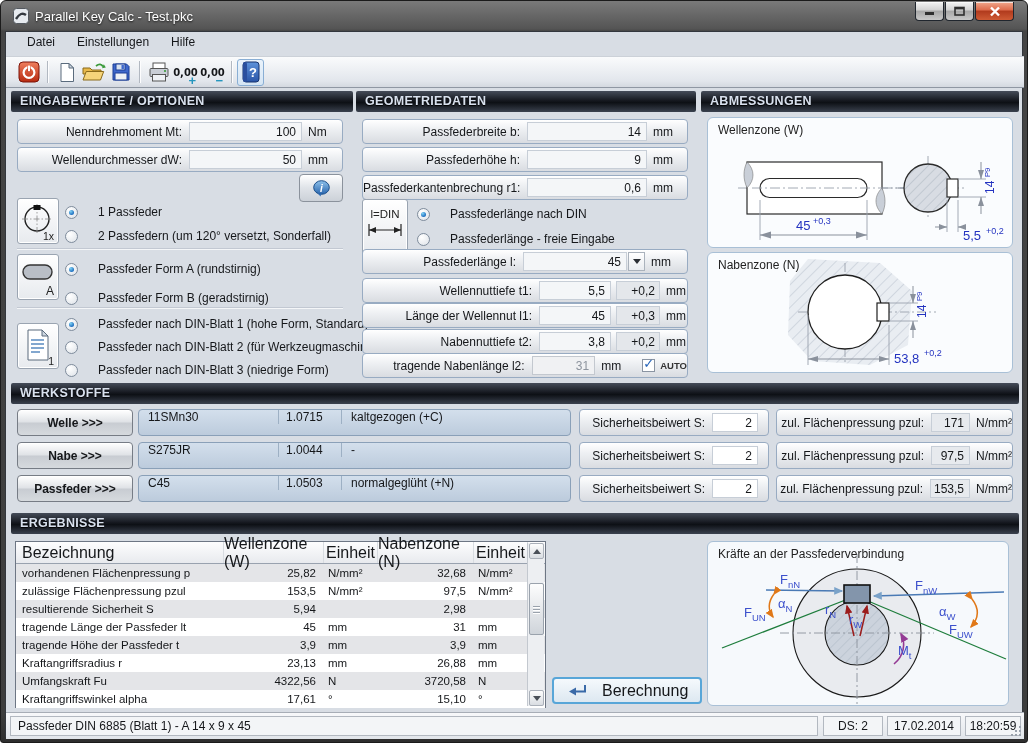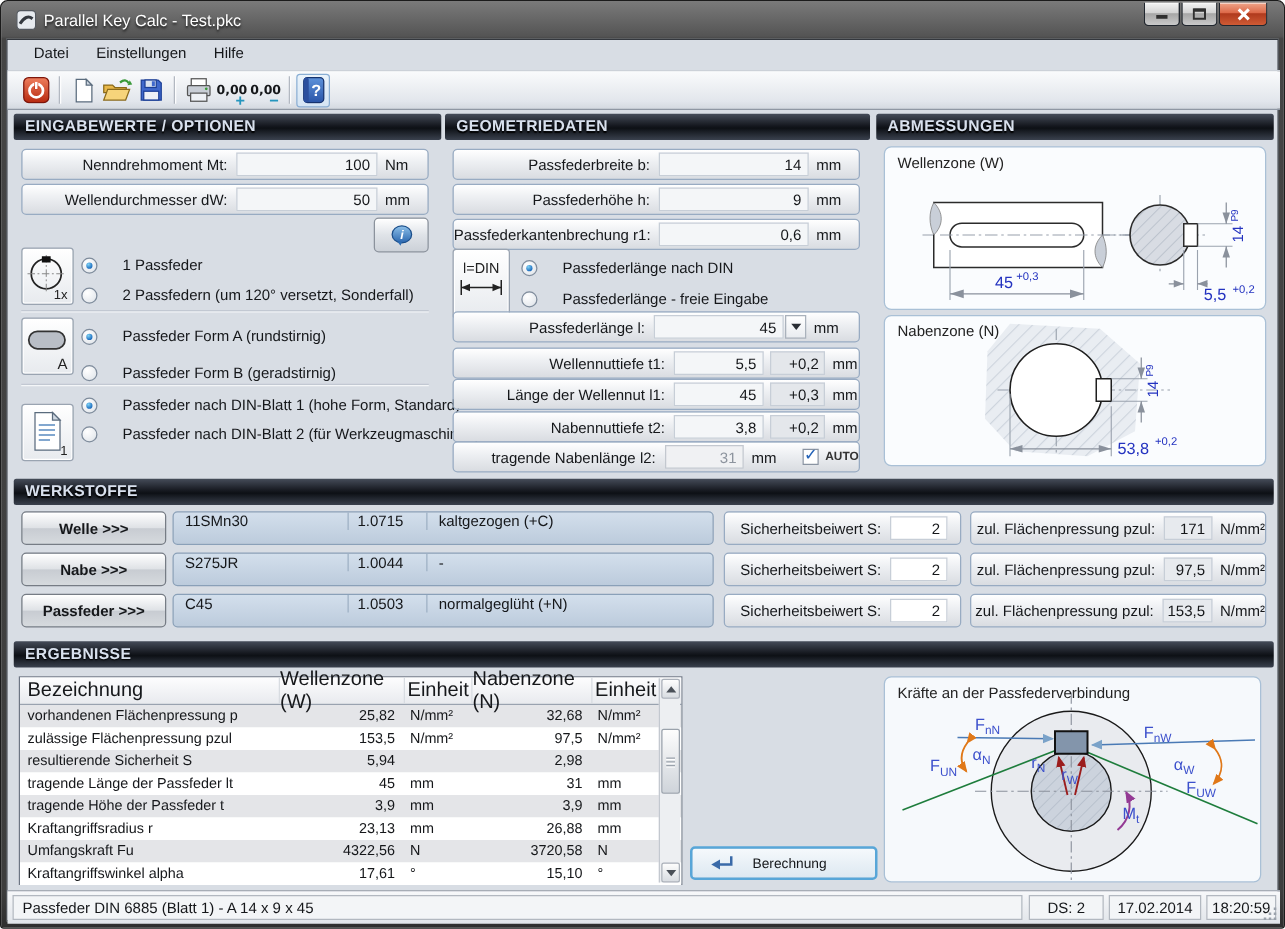--- a/index.html
+++ b/index.html
@@ -79,21 +79,21 @@
   .c3{width:54px;display:flex;align-items:center;padding-left:4px}
   .c4{width:96px;display:flex;align-items:center;justify-content:flex-end;padding-right:8px}
   .c5{width:54px;display:flex;align-items:center;padding-left:4px}
   .vscroll{position:absolute;top:1px;bottom:1px;right:1px;width:17px;background:#edeff2;border-left:1px solid #c3c8cf}
   .sarrow{position:absolute;left:1px;width:15px;height:16px;background:linear-gradient(180deg,#fdfdfd,#d9dde2);border:1px solid #aab0b9;border-radius:2px;display:flex;align-items:center;justify-content:center}
   .sthumb{position:absolute;left:1px;top:40px;width:15px;height:52px;background:linear-gradient(180deg,#fdfdfd,#cfd4da);border:1px solid #9aa2ac;border-radius:2px}
   .sthumb::after{content:"";position:absolute;left:3px;right:3px;top:22px;height:1px;background:#9aa2ac;box-shadow:0 3px 0 #9aa2ac,0 6px 0 #9aa2ac,0 1px 0 #fff,0 4px 0 #fff,0 7px 0 #fff}
   .tri-up{width:0;height:0;border-left:4px solid transparent;border-right:4px solid transparent;border-bottom:5px solid #4a5058}
   .tri-dn{width:0;height:0;border-left:4px solid transparent;border-right:4px solid transparent;border-top:5px solid #4a5058}
   .calc-btn{position:absolute;left:551px;top:676px;width:150px;height:27px;border:2px solid #58a6d8;border-radius:4px;
-    background:linear-gradient(180deg,#f5f9fc,#dde8f1);display:flex;align-items:center;font-size:11px}
+    background:linear-gradient(180deg,#f5f9fc,#dde8f1);display:flex;align-items:center;font-size:16px}
   .calc-btn .cic{margin:0 14px 0 12px}
   
   .flb{position:absolute;color:#3c50cc;font-size:13px;line-height:1;white-space:nowrap}
   .flb sub{font-size:9.5px}
   
   .statusbar{position:absolute;left:5px;top:711px;width:1018px;height:27px;border-top:1px solid #a7adb6;
     background:linear-gradient(180deg,#f7f8fa,#e1e5ea)}
   .sfield{position:absolute;top:3px;height:20px;border:1px solid #b2b8c0;background:#f3f5f7;display:flex;align-items:center;padding:0 7px;font-size:12px;white-space:nowrap;overflow:hidden}
   .sfield.cen{justify-content:center;padding:0 2px}
 </style>
@@ -269,20 +269,24 @@
   </div>
   <div class="gsep" style="left:16px;top:306px;width:326px"></div>
 
   <div class="opt" style="left:64px;top:312px">
     <span class="radio checked"></span>
     <span>Passfeder nach DIN-Blatt 1 (hohe Form, Standard)</span>
   </div>
   <div class="opt" style="left:64px;top:335px">
     <span class="radio"></span>
     <span>Passfeder nach DIN-Blatt 2 (für Werkzeugmaschinen)</span>
+  </div>
+  <div class="opt" style="left:64px;top:358px">
+    <span class="radio"></span>
+    <span>Passfeder nach DIN-Blatt 3 (niedrige Form)</span>
   </div>
   <div class="icon-box" style="left:16px;top:322px;width:42px;height:46px">
     <svg width="40" height="44" viewBox="0 0 40 44">
       <path d="M10,6 h14 l6,6 v24 h-20 z" fill="#fff" stroke="#5a6b7d"></path>
       <path d="M24,6 l6,6 h-6 z" fill="#cfd8e2" stroke="#5a6b7d"></path>
       <path d="M13,16 h13 M13,20 h13 M13,24 h13 M13,28 h9" stroke="#5a8ac0" stroke-width="1.3"></path>
     </svg>
     <span class="icon-cap">1</span>
   </div>
 

